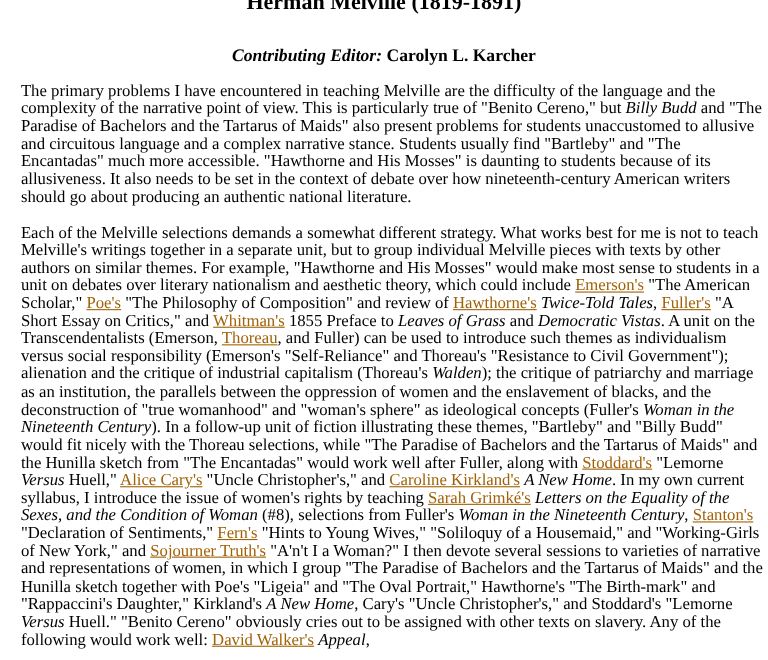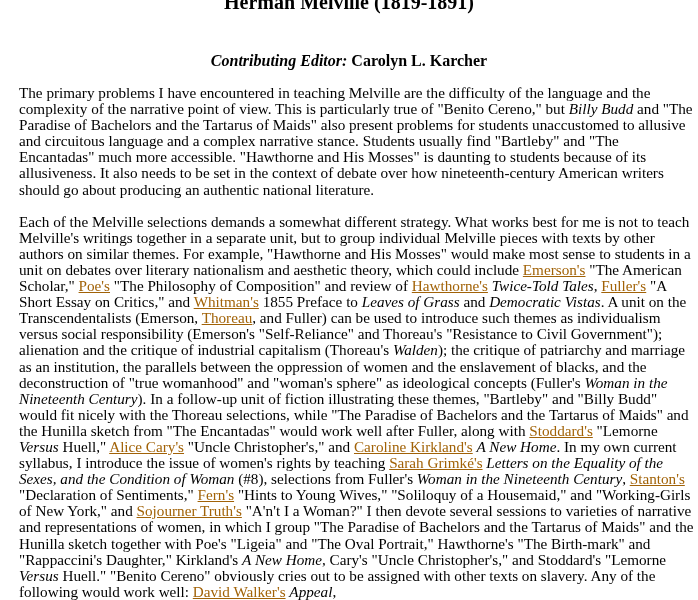--- a/index.html
+++ b/index.html
@@ -11,21 +11,21 @@
     line-height: 16.1px;
     position: relative;
   }
   .page { position: absolute; left: 3px; top: -9px; width: 692px; }
   h1 {
     font-size: 20px; font-weight: bold; text-align: center;
     margin: 0; line-height: 22px;
   }
   .editor {
     text-align: center; font-weight: bold; font-size: 16px;
-    margin: 39px 0 0 0; line-height: 18px;
+    margin: 29px 0 0 0; line-height: 18px;
   }
   .editor i { font-weight: bold; }
   h2 {
     font-size: 16px; font-weight: bold; margin: 19px 0 0 0; line-height: 18px;
   }
   p { margin: 16px 0 0 16px; text-align: left; }
   p.first { margin-top: 15px; }
   a { color: #a16207; text-decoration: underline; }
   i { font-style: italic; }
 </style>

